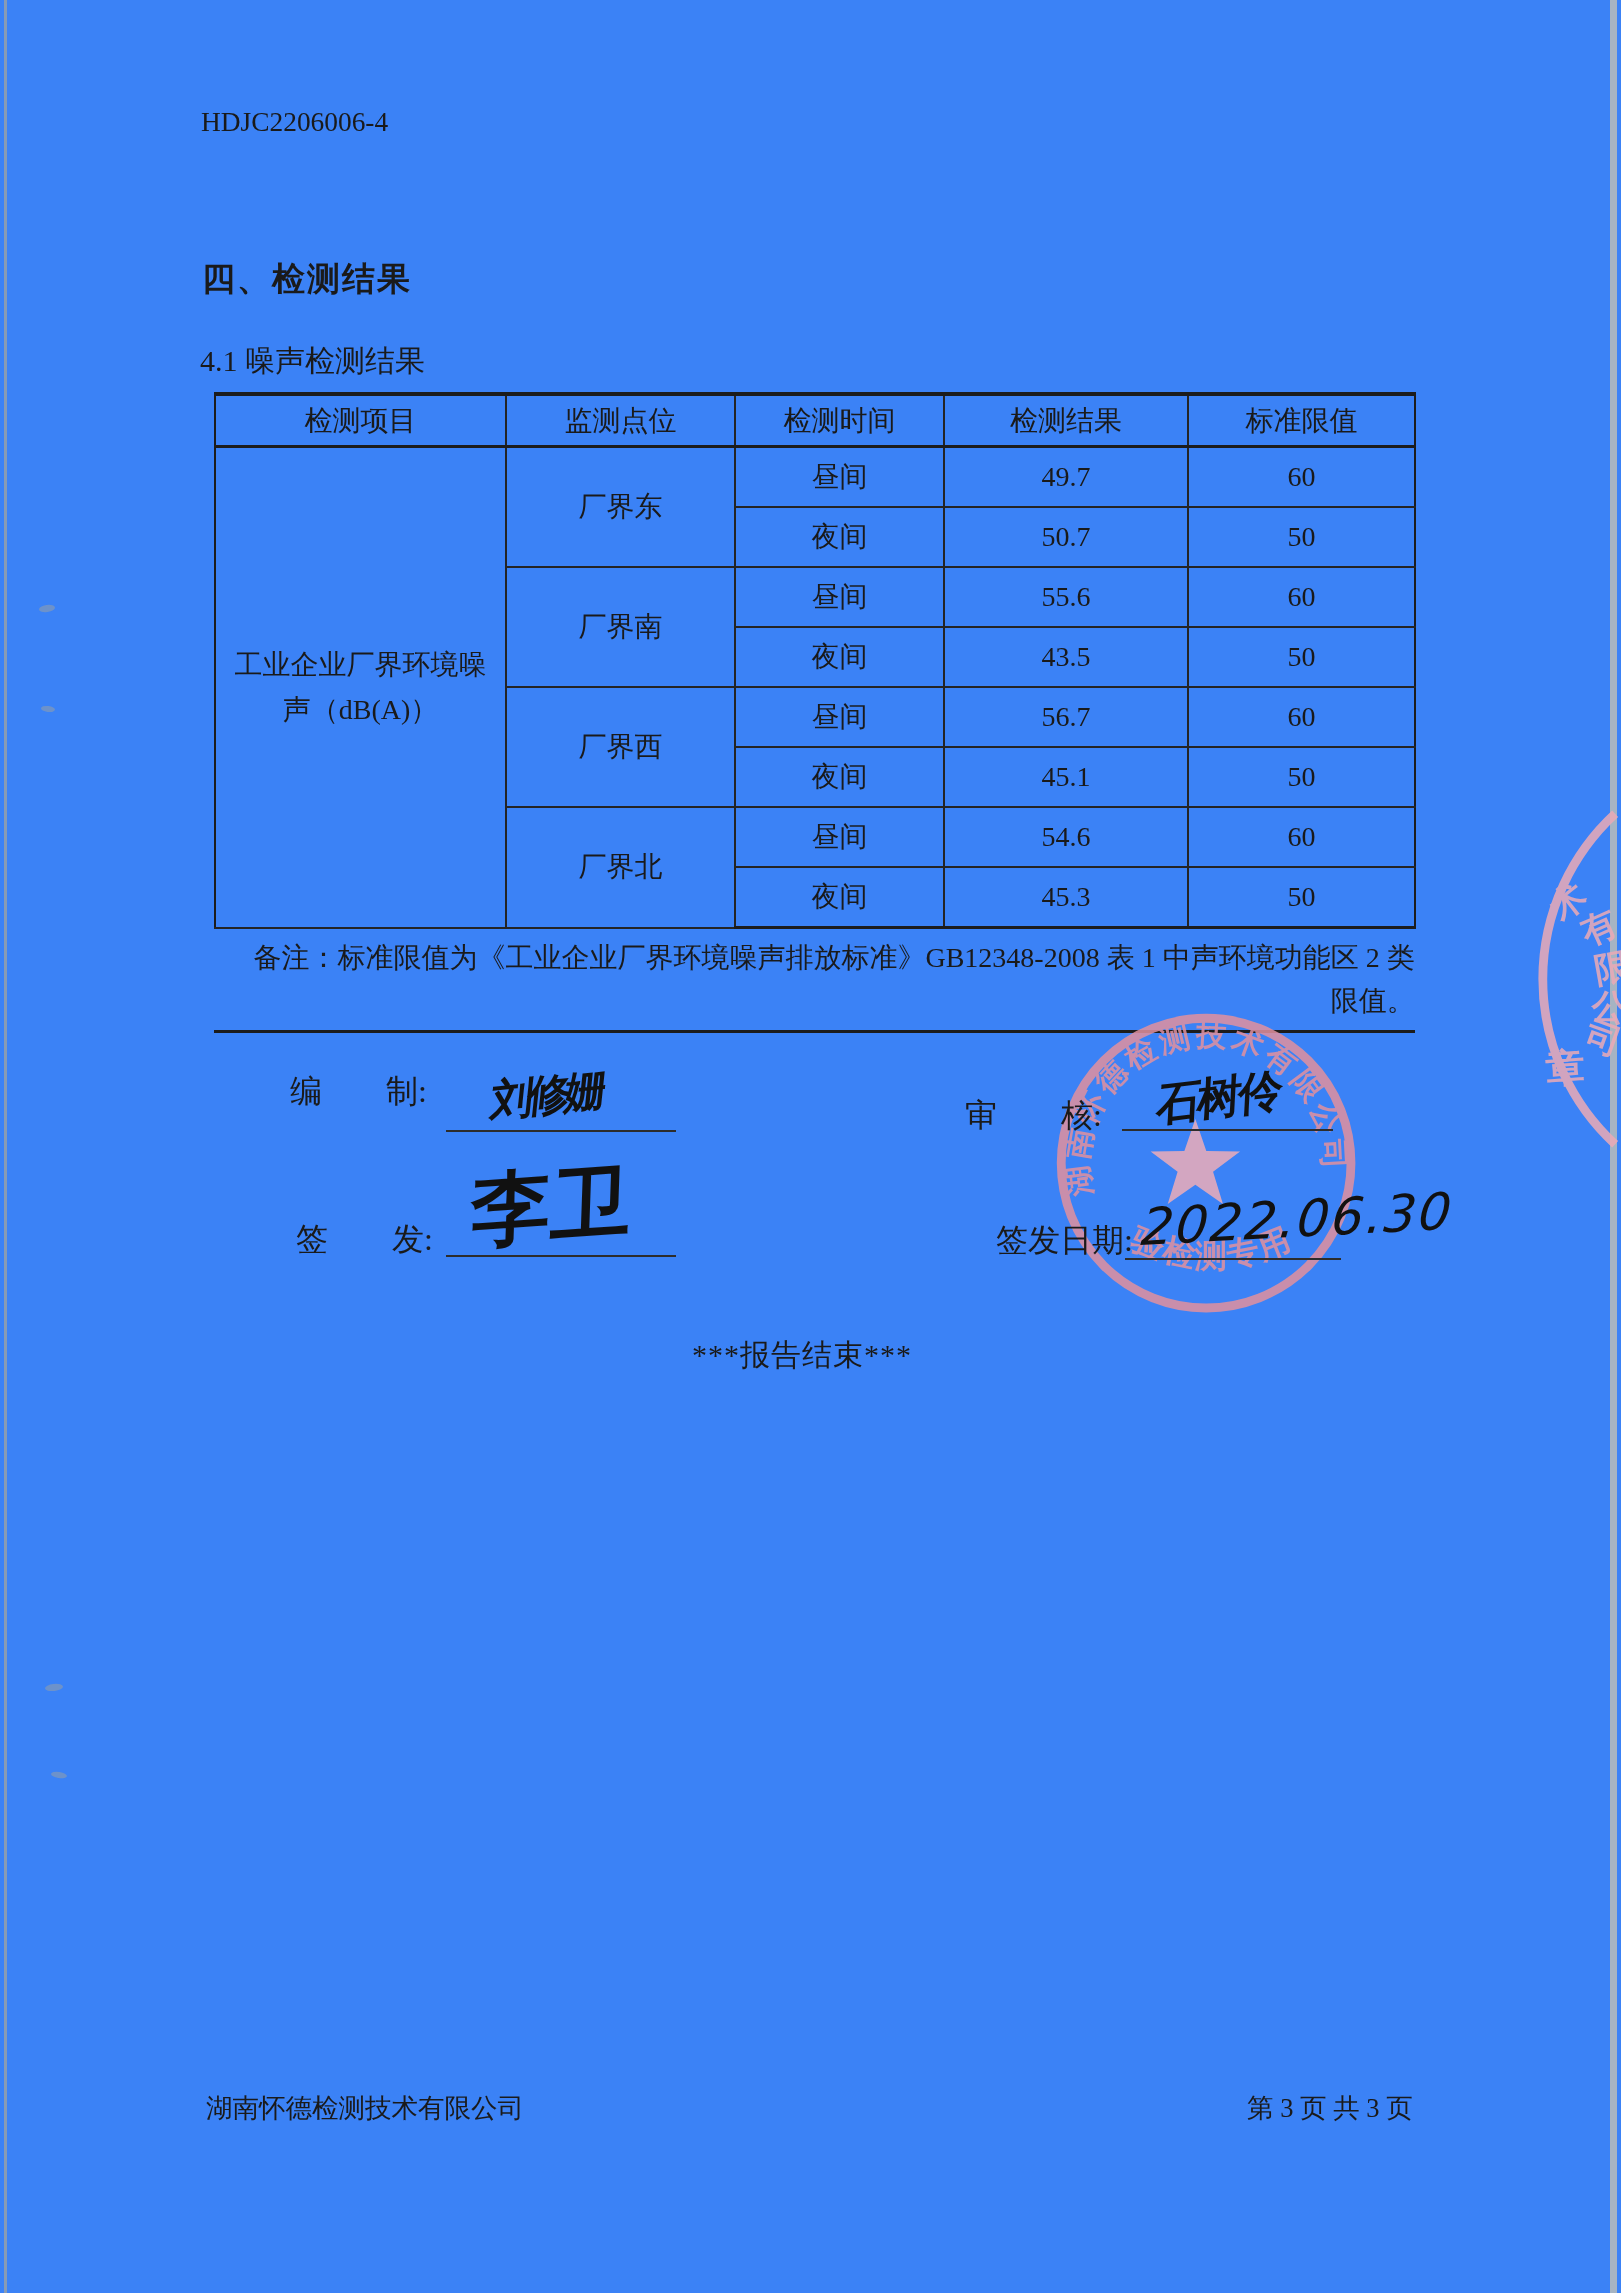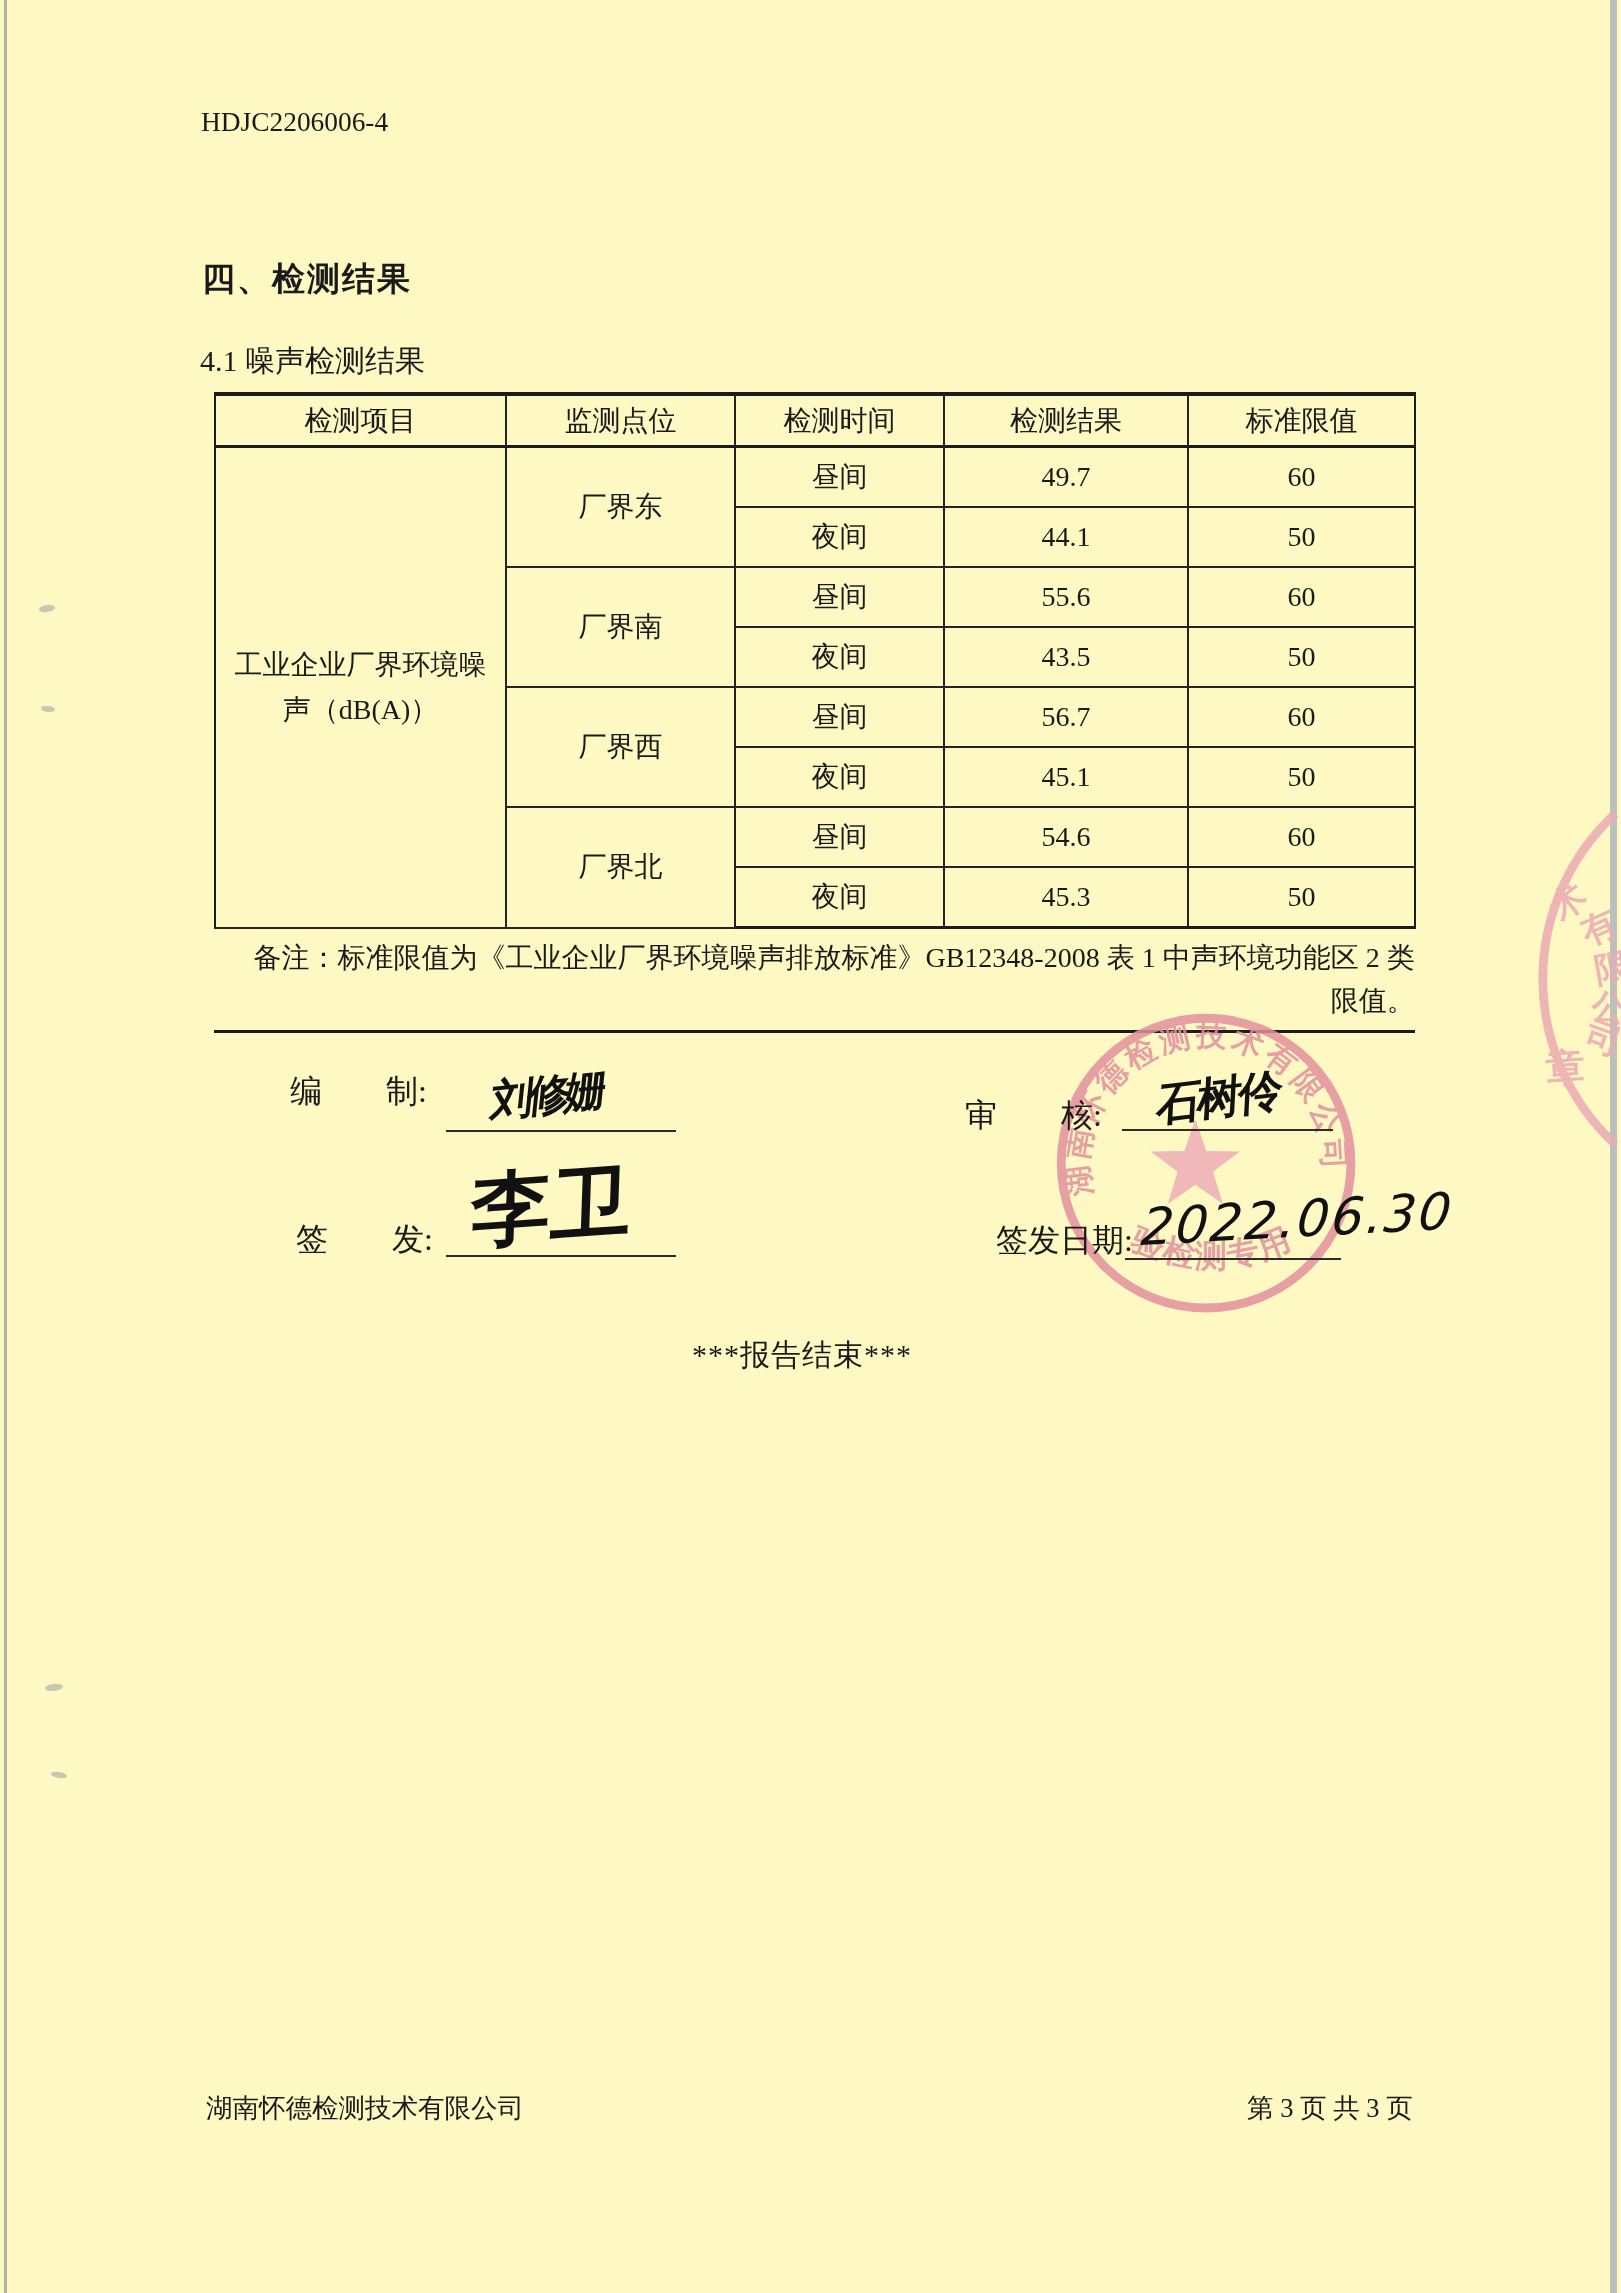--- a/index.html
+++ b/index.html
@@ -1,20 +1,20 @@
 <!DOCTYPE html>
 <html><head>
 <meta charset="utf-8">
 <style>
   html,body{margin:0;padding:0;background:#e8e8e8;}
   .page{
     position:relative;
     width:1621px;height:2294px;
     margin:0 auto;
-    background:#fef9c3;
+    background:#3b82f6;
     overflow:hidden;
     font-family:"Liberation Serif","DejaVu Serif",serif;
     color:#1a1a1a;
   }
   .abs{position:absolute;}
   
   .edge-line-left{left:3.9px;top:0;width:2.9px;height:2294px;background:#9ba1a5;opacity:.8;}
   .edge-line-right{left:1610px;top:0;width:6.9px;height:2294px;background:#b2b9bd;opacity:.9;}
   .speck{background:#97a0a5;border-radius:50%;opacity:.55;}
   
@@ -108,21 +108,21 @@
           <div>工业企业厂界环境噪</div>
           <div>声（dB(A)）</div>
         </td>
         <td rowspan="2">厂界东</td>
         <td>昼间</td>
         <td>49.7</td>
         <td class="cr">60</td>
       </tr>
       <tr class="drow">
         <td>夜间</td>
-        <td>44.1</td>
+        <td>50.7</td>
         <td class="cr">50</td>
       </tr>
 
       <tr class="drow gstart">
         <td rowspan="2">厂界南</td>
         <td>昼间</td>
         <td>55.6</td>
         <td class="cr">60</td>
       </tr>
       <tr class="drow">

